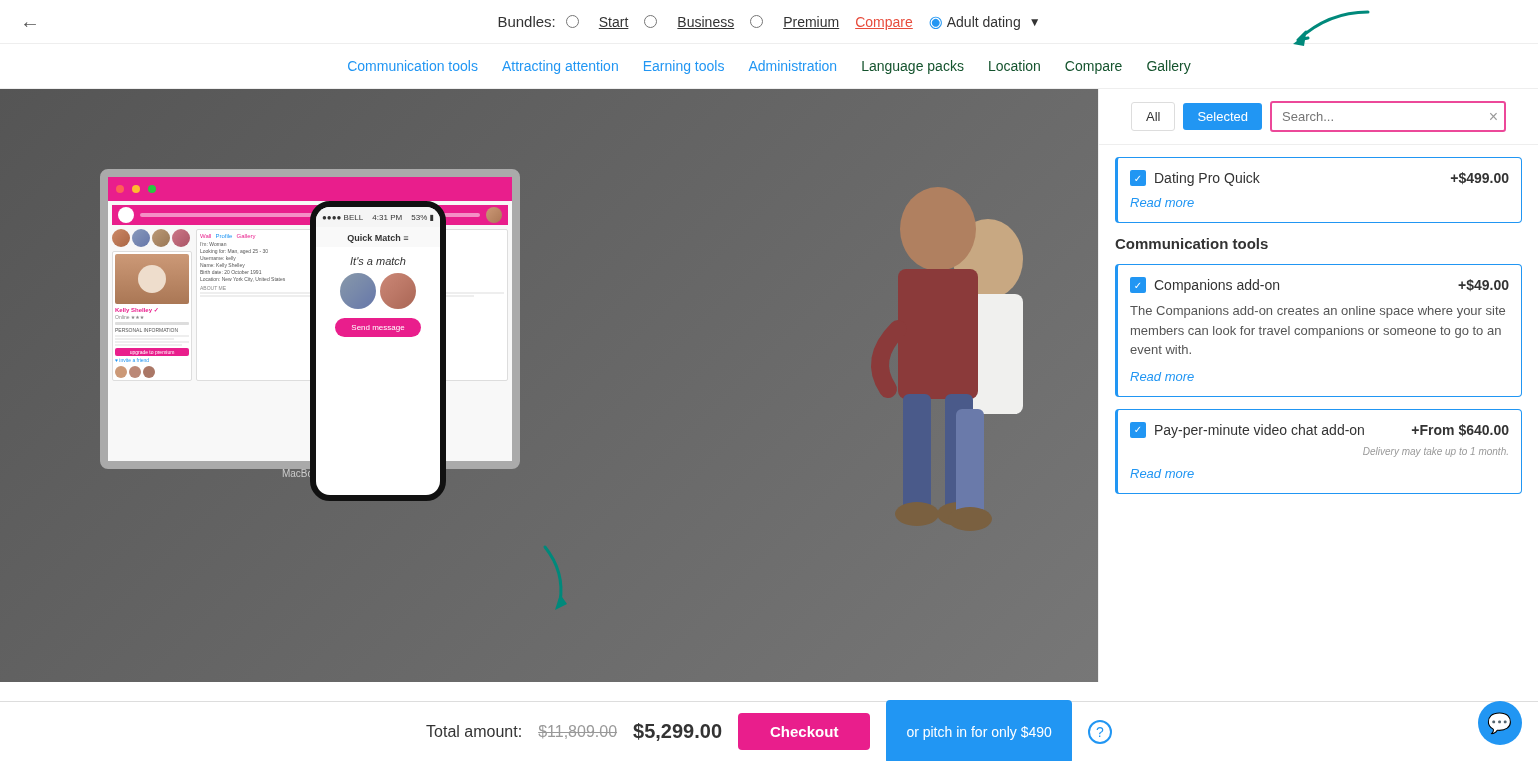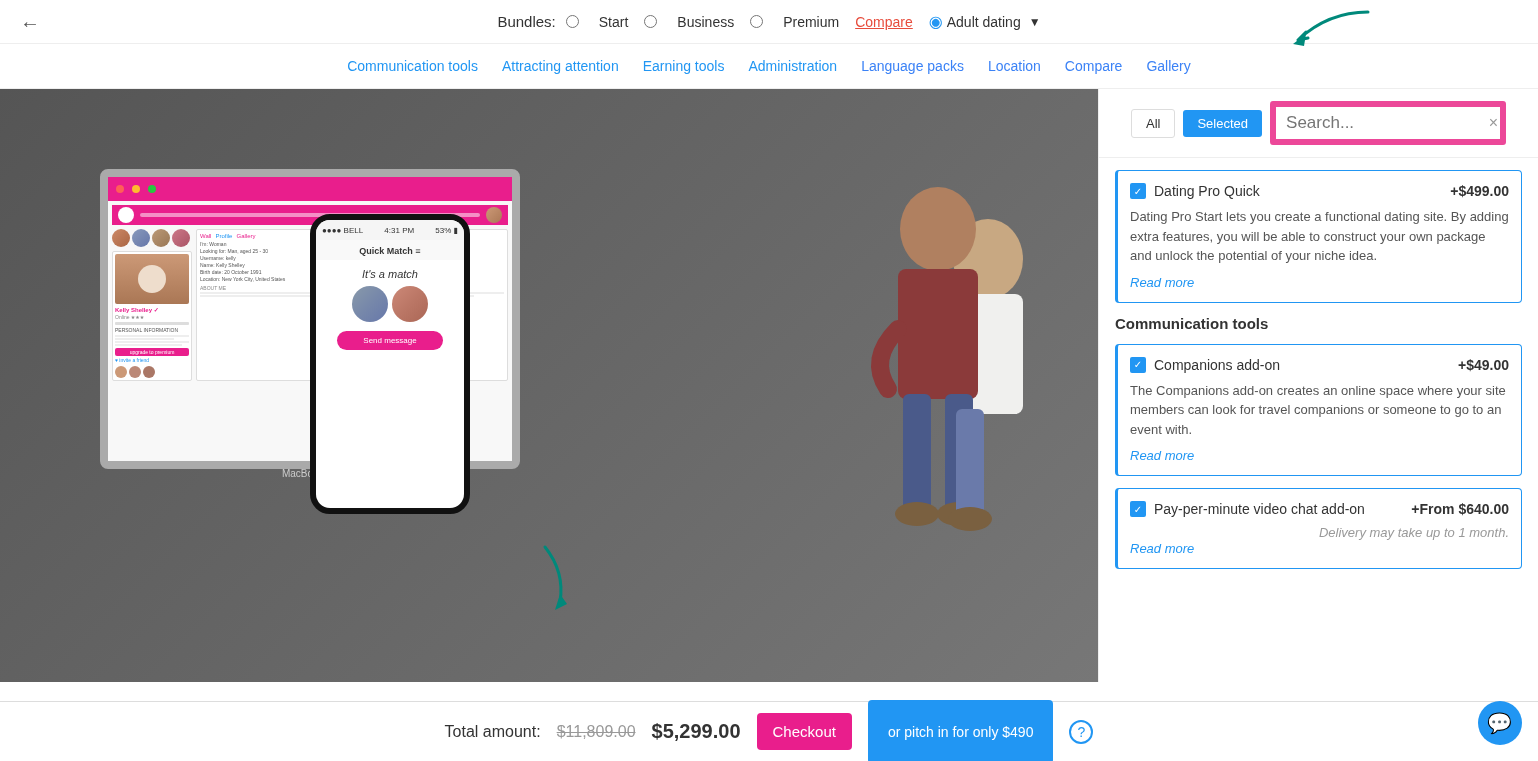--- a/index.html
+++ b/index.html
@@ -33,20 +33,21 @@
       align-items: center;
       gap: 16px;
     }
     .bundle-option {
       display: flex;
       align-items: center;
       gap: 20px;
       cursor: pointer;
       font-size: 14px;
       color: #333;
+      text-decoration: underline;
     }
     .bundle-option input[type="radio"] { accent-color: #2196F3; }
     .bundle-compare {
       color: #e74c3c;
       text-decoration: underline;
       cursor: pointer;
       font-size: 14px;
     }
     .bundle-adult {
       display: flex;
@@ -67,21 +68,21 @@
       display: flex;
       align-items: center;
       justify-content: center;
       gap: 24px;
       padding: 14px 20px;
       border-bottom: 1px solid #eee;
     }
     .cat-nav a {
       text-decoration: none;
       font-size: 14px;
-      color: #3b82f6;
+      color: #14532d;
     }
     .cat-nav a.blue { color: #2196F3; }
 
     
     .main-layout {
       display: flex;
       height: calc(761px - 108px - 60px);
       position: relative;
     }
 
@@ -136,22 +137,22 @@
       bottom: -18px;
       left: 50%;
       transform: translateX(-50%);
       color: #ccc;
       font-size: 10px;
     }
     
     .phone-mockup {
       position: absolute;
       left: 310px;
-      top: 125px;
-      width: 160px;
+      top: 112px;
+      width: 136px;
       height: 300px;
       background: #222;
       border-radius: 20px;
       border: 6px solid #111;
       overflow: hidden;
     }
     .phone-screen {
       width: 100%;
       height: 100%;
       background: #fff;
@@ -245,23 +246,23 @@
       font-size: 13px;
       border-radius: 3px;
     }
     .search-input-wrapper {
       flex: 1;
       position: relative;
     }
     .search-input {
       width: 100%;
       padding: 6px 30px 6px 10px;
-      border: 6px solid #ec4899;
+      border: 2px solid #ec4899;
       border-radius: 3px;
-      font-size: 17px;
+      font-size: 13px;
       color: #999;
     }
     .search-clear {
       position: absolute;
       right: 8px;
       top: 50%;
       transform: translateY(-50%);
       color: #999;
       cursor: pointer;
       font-size: 16px;
@@ -330,25 +331,25 @@
       text-decoration: none;
       font-style: italic;
     }
     .section-title {
       font-size: 15px;
       color: #333;
       font-weight: 600;
       margin: 8px 0 12px;
     }
     .delivery-note {
-      font-size: 13px;
+      font-size: 10px;
       color: #999;
       font-style: italic;
       text-align: right;
-      margin-bottom: 0;
+      margin-bottom: 8px;
     }
 
     
     .bottom-bar {
       position: fixed;
       bottom: 0;
       left: 0;
       right: 0;
       height: 60px;
       background: #fff;
@@ -370,25 +371,25 @@
     }
     .total-current {
       font-size: 20px;
       font-weight: bold;
       color: #333;
     }
     .checkout-btn {
       background: #e91e8c;
       color: #fff;
       border: none;
-      padding: 10px 16px;
+      padding: 10px 32px;
       border-radius: 4px;
       font-size: 15px;
       cursor: pointer;
-      font-weight: normal;
+      font-weight: bold;
       text-align: right;
     }
     .pitch-btn {
       background: #2196F3;
       color: #fff;
       border: none;
       padding: 24px 20px;
       border-radius: 4px;
       font-size: 14px;
       cursor: pointer;
@@ -614,21 +615,20 @@
     <div class="right-panel-items">
 
       <div class="product-card checked">
         <div class="product-card-header">
           <div class="product-card-title-wrap">
             <div class="checkbox-blue">✓</div>
             <span class="product-name">Dating Pro Quick</span>
           </div>
           <span class="product-price">+$499.00</span>
         </div>
-        <div class="product-desc">Dating Pro Start lets you create a functional dating site. By adding extra features, you will be able to construct your own package and unlock the potential of your niche idea.</div>
         <a class="read-more" href="#">Read more</a>
       </div>
 
       <div class="section-title">Communication tools</div>
 
       <div class="product-card checked">
         <div class="product-card-header">
           <div class="product-card-title-wrap">
             <div class="checkbox-blue">✓</div>
             <span class="product-name">Companions add-on</span>

